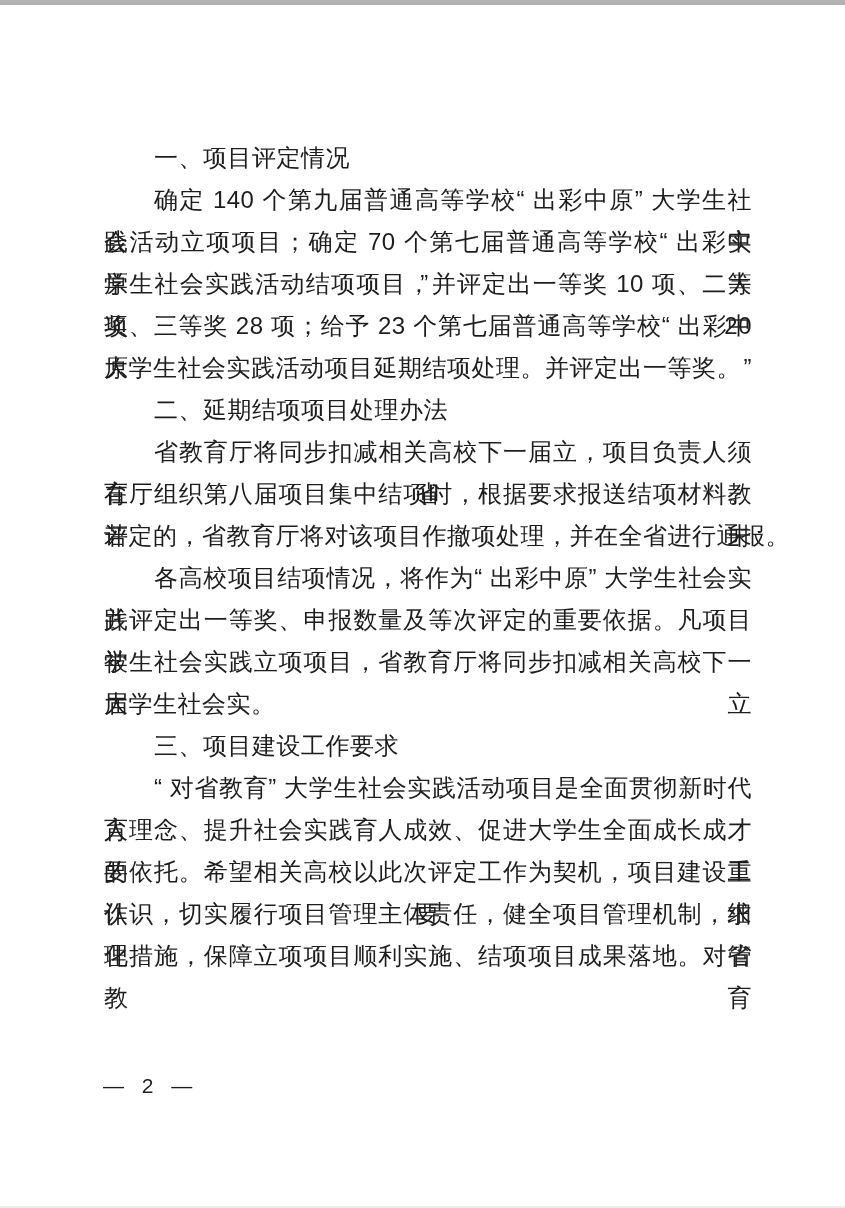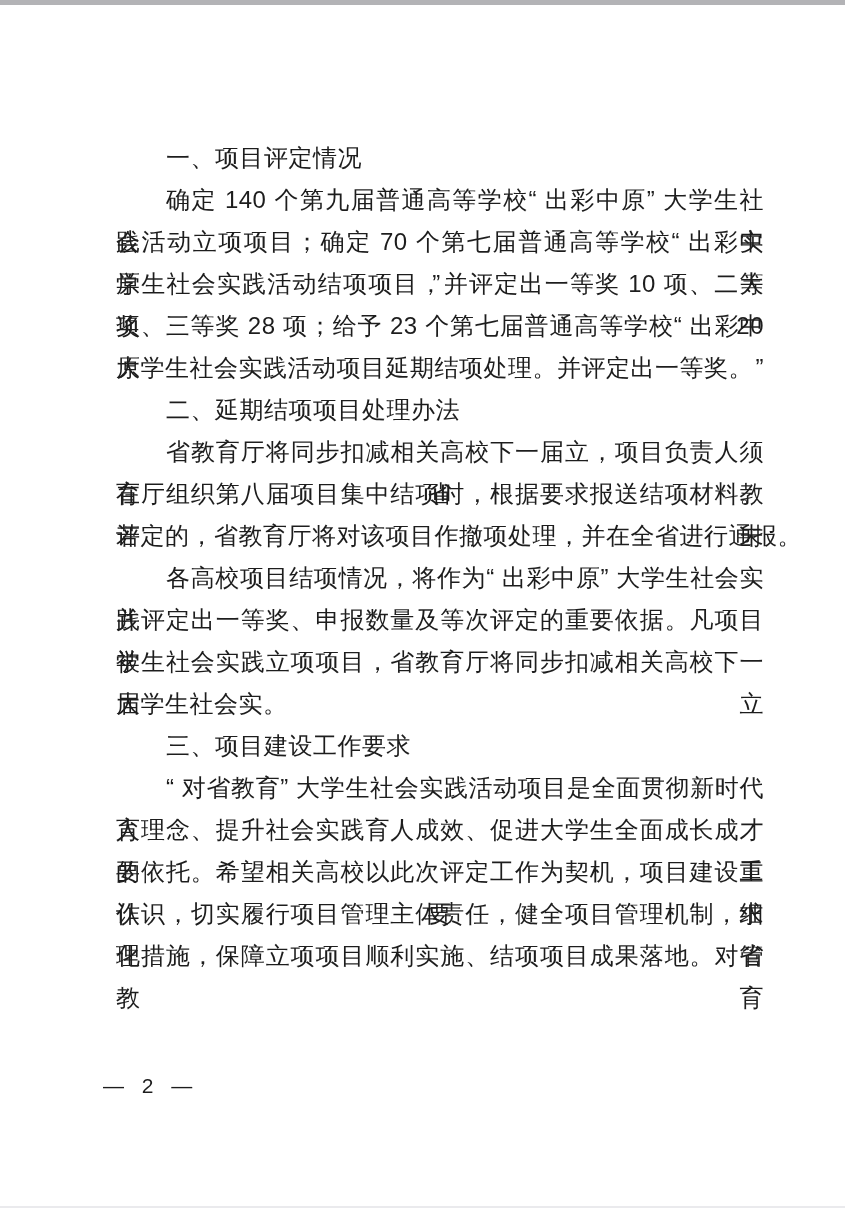--- a/index.html
+++ b/index.html
@@ -25,21 +25,21 @@
   .scan-edge-bottom {
     position: absolute;
     bottom: 0; left: 0;
     width: 100%;
     height: 2px;
     background: var(--edge-bottom-color, #eaeaed);
   }
   .text-block {
     position: absolute;
     top: 137px;
-    left: 116px;
+    left: 104px;
     width: 648px;
   }
   .line {
     font-size: 24px;
     line-height: 42px;
     height: 42px;
     white-space: nowrap;
     letter-spacing: 0.5px;
   }
   

